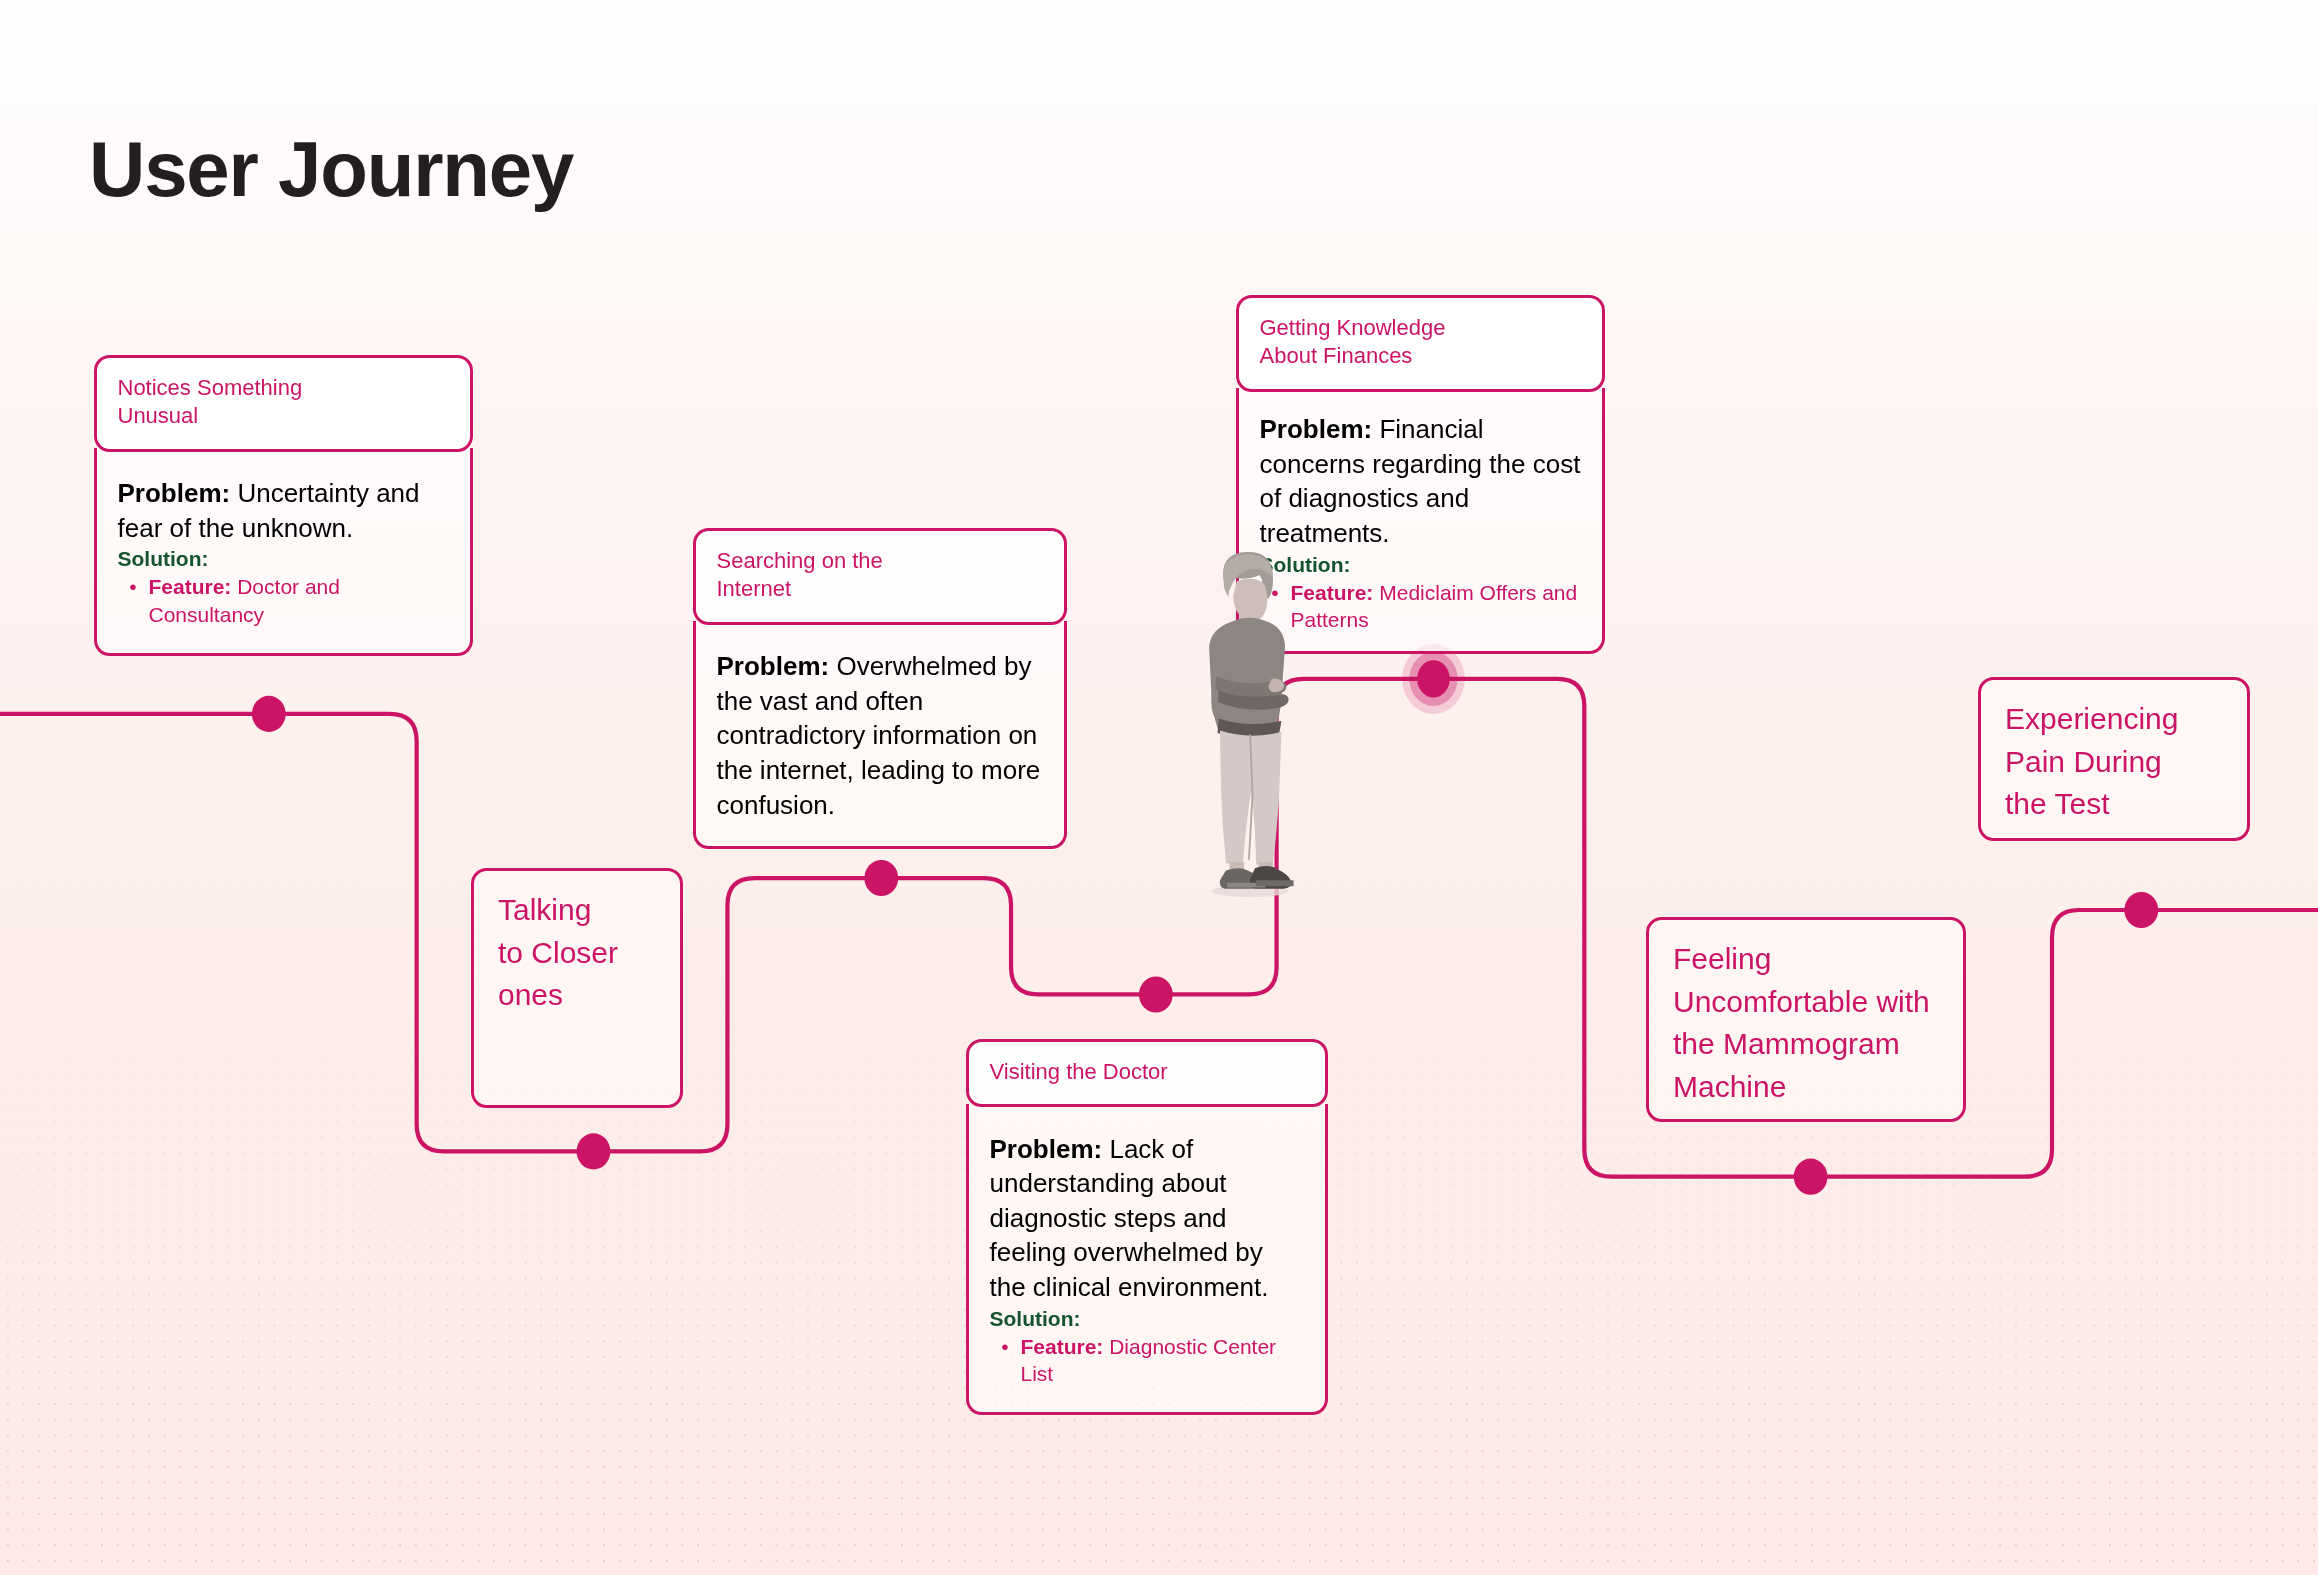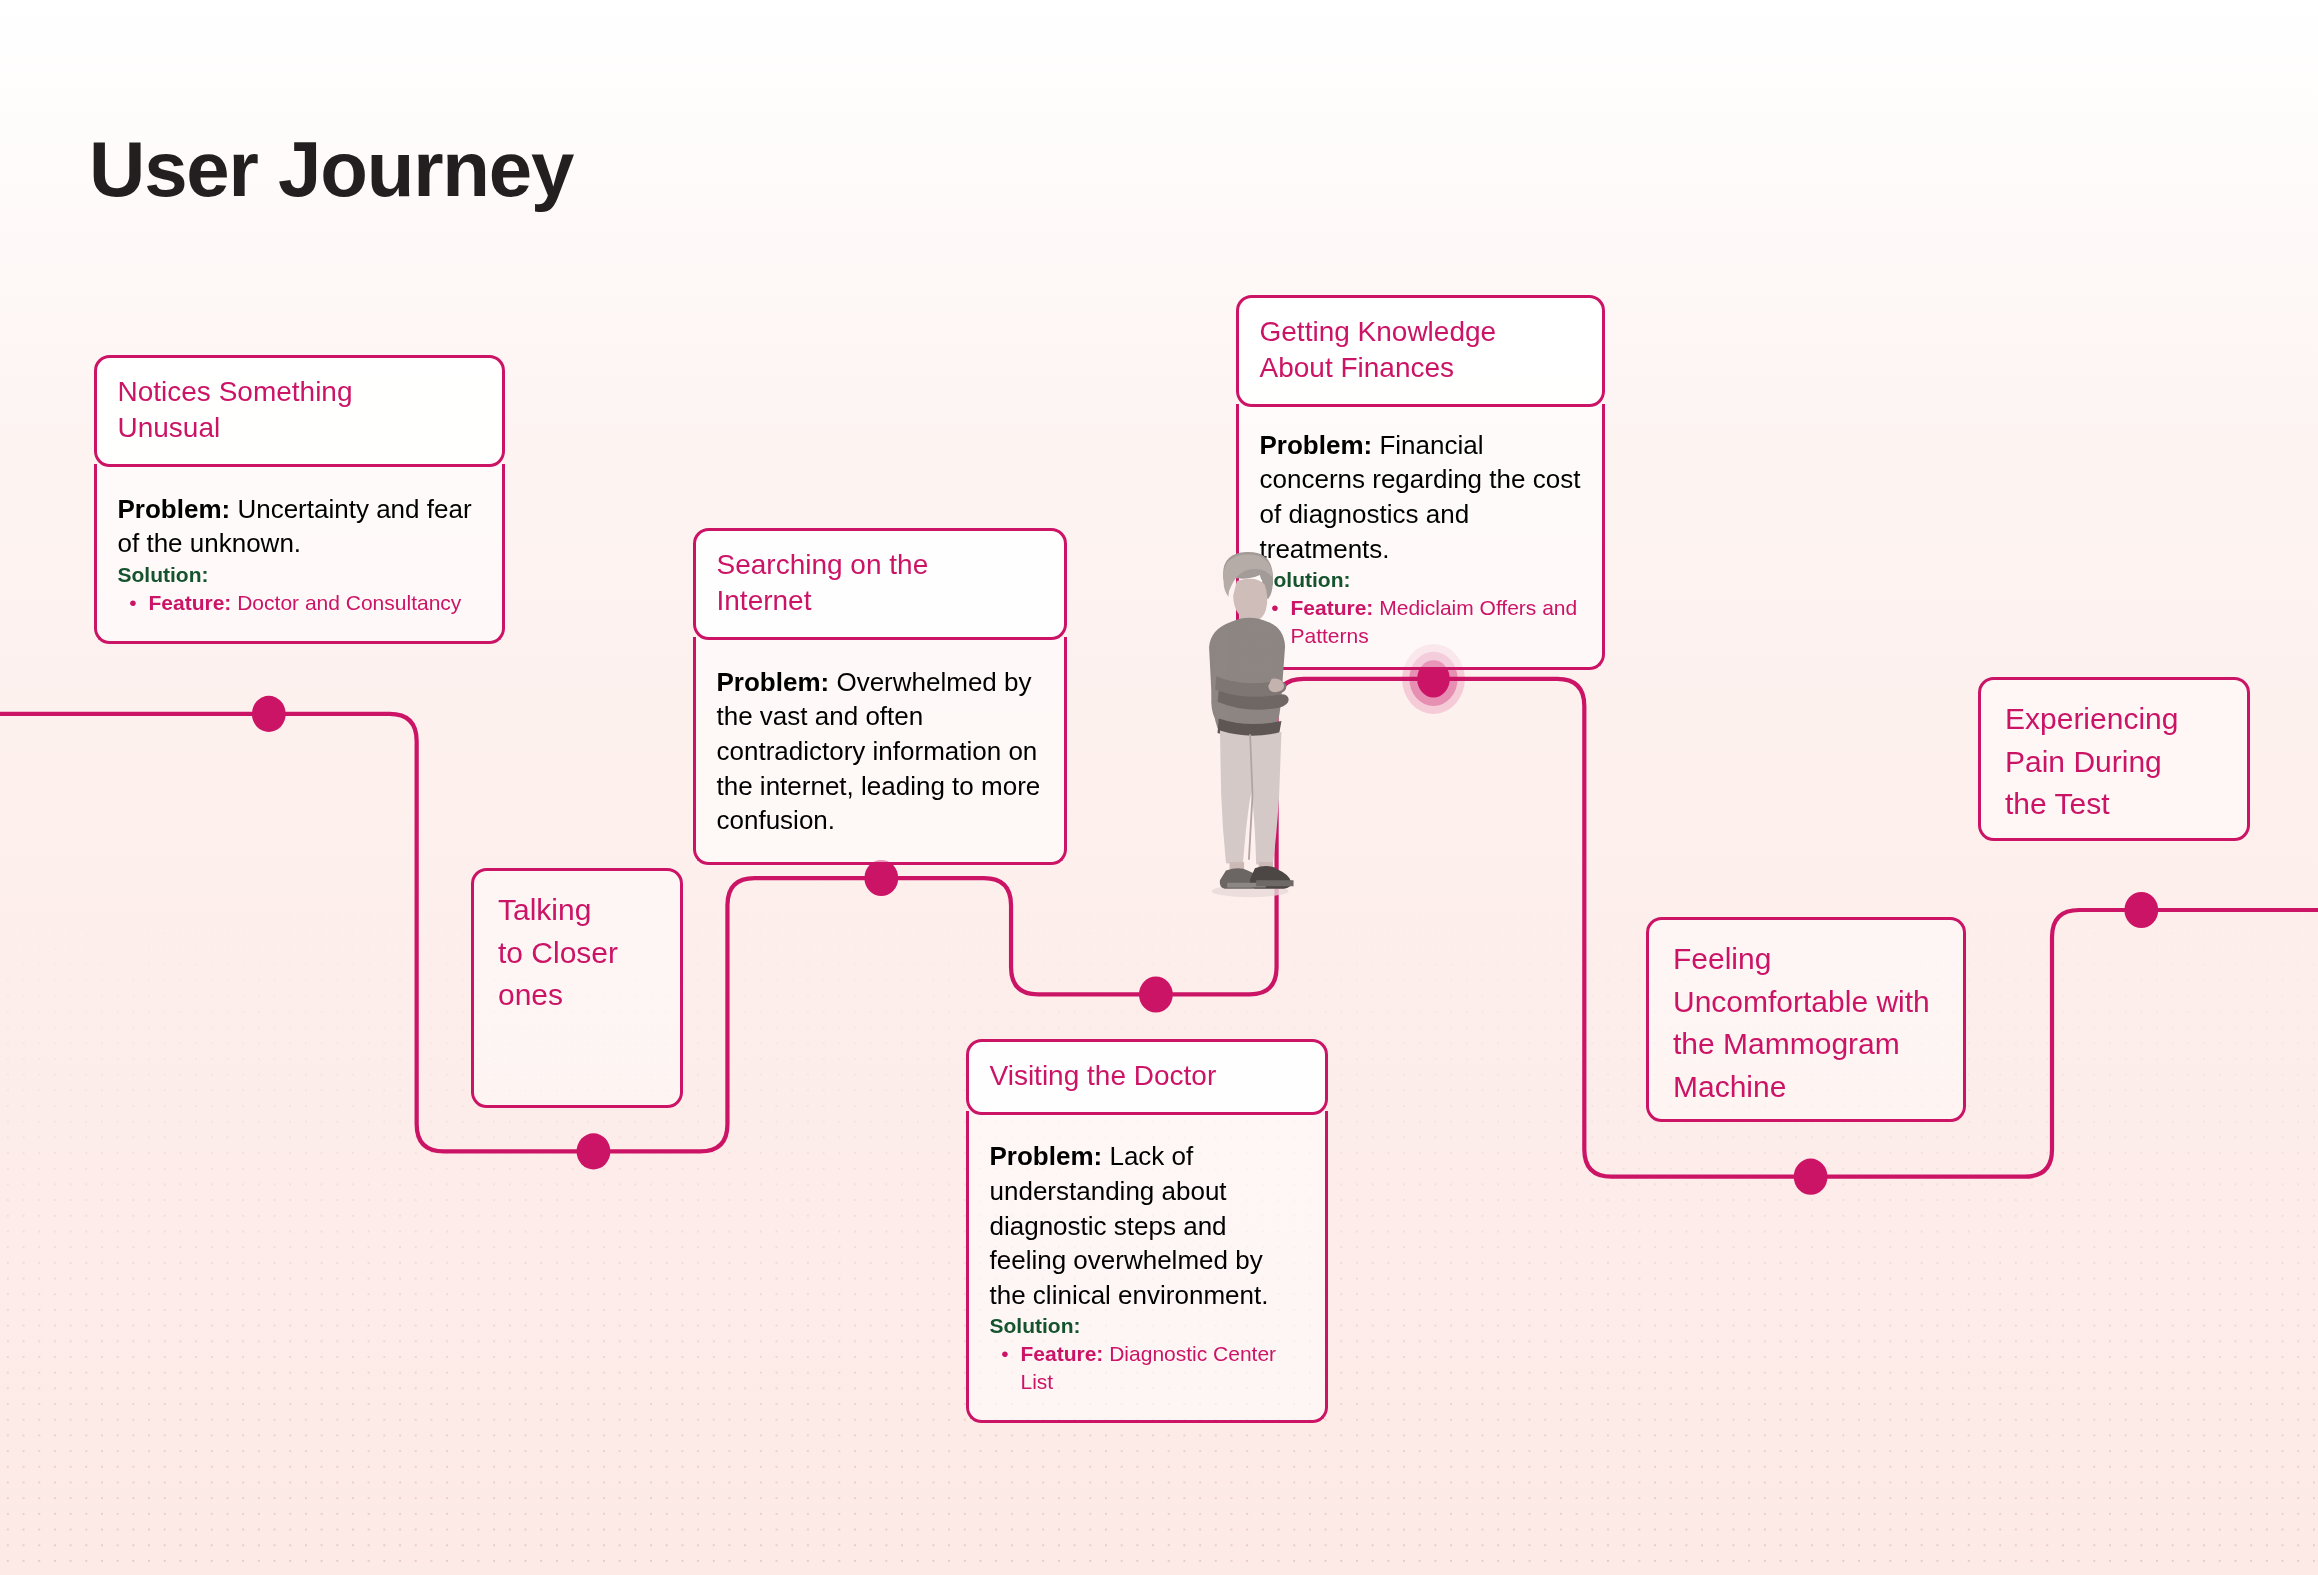--- a/index.html
+++ b/index.html
@@ -27,21 +27,21 @@
 
   
   .card{position:absolute;}
   .card-header{
     border:3px solid #cc1466;border-radius:15.7px;
     background:rgba(255,255,255,.92);
     padding:15.7px 20.5px 18px 20.5px;
     position:relative;z-index:3;box-sizing:border-box;
   }
   .card-title{
-    color:#cc1466;font-size:28px;line-height:1.30;font-weight:normal;
+    color:#cc1466;font-size:22px;line-height:1.30;font-weight:normal;
     white-space:pre-line;
   }
   .card-body{
     border:3px solid #cc1466;border-top:none;
     border-bottom-left-radius:15.7px;border-bottom-right-radius:15.7px;
     background:rgba(255,255,255,.55);
     margin-top:-3.6px;padding:28px 20.5px 24px 20.5px;
     position:relative;z-index:2;box-sizing:border-box;
   }
   .body-line{font-size:26px;line-height:1.33;color:#000000;}
@@ -163,21 +163,21 @@
 
   <rect x="62" y="524" width="24" height="18" fill="#cbb9b6"></rect>
   <rect x="110" y="524" width="24" height="18" fill="#cbb9b6"></rect>
 
   <path d="M56 538 q22 -8 36 0 q16 6 20 18 q2 10 -12 12 l-46 0 q-10 -2 -8 -14 z" fill="#6b6663"></path>
   <path d="M104 534 q22 -8 38 2 q18 8 22 20 q2 10 -12 12 l-48 0 q-10 -2 -8 -16 z" fill="#4c4745"></path>
   <path d="M58 558 l64 0 l0 8 l-64 0 z" fill="#8c8784"></path>
   <path d="M106 554 l62 0 l0 10 l-62 0 z" fill="#6e6966"></path>
 </svg>
 
-<div class="card" style="left:94px;top:355px;width:411px;">
+<div class="card" style="left:94px;top:355px;width:379px;">
   <div class="card-header">
     <div class="card-title">Notices Something
 Unusual</div>
   </div>
   <div class="card-body">
     <div class="body-line">
       <span class="lbl">Problem:</span>
       <span>Uncertainty and fear of the unknown.</span>
     </div>
     <div class="solution-label">Solution:</div>

